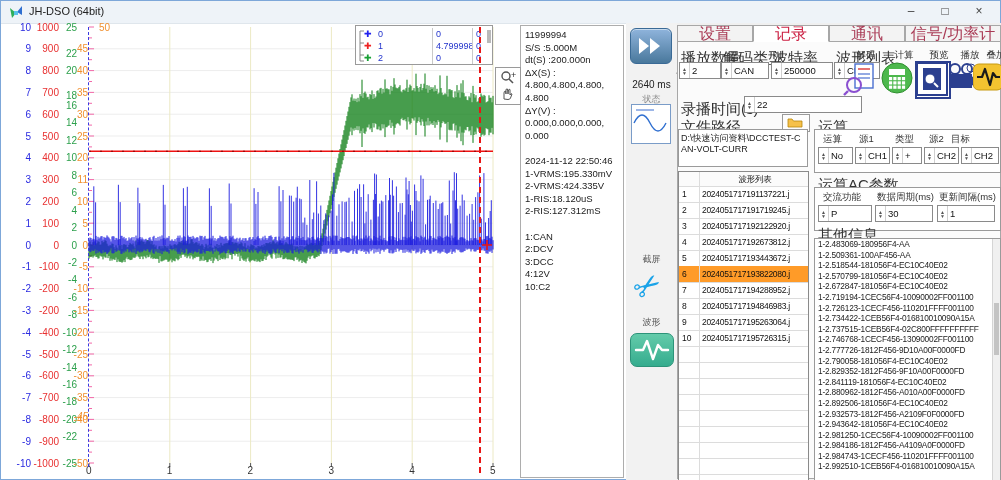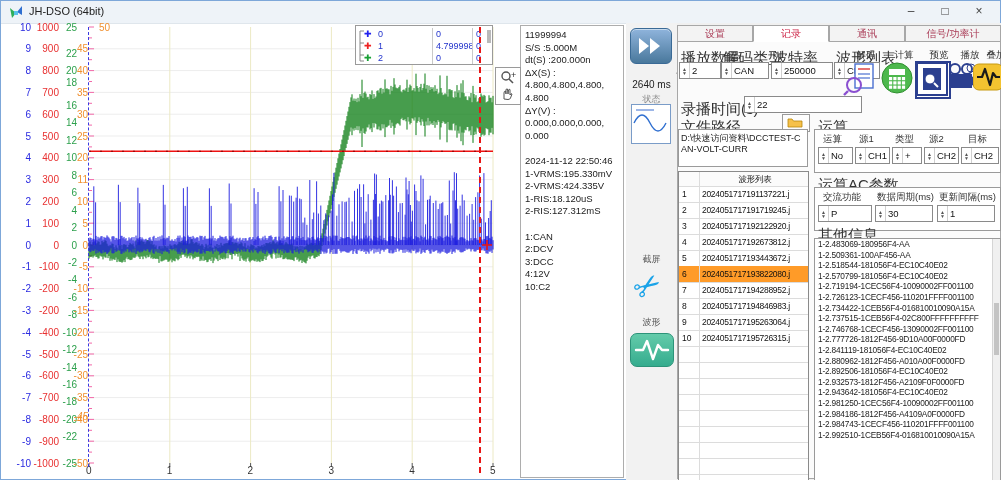--- a/index.html
+++ b/index.html
@@ -28,21 +28,21 @@
   
   #midbar{position:absolute;left:625px;top:22px;width:51px;height:458px;background:#f2f2f2;z-index:2;}
   .midlabel{position:absolute;width:51px;text-align:center;font-size:9px;color:#333;}
   #ffbtn{position:absolute;left:4px;top:5px;width:40px;height:34px;border-radius:6px;background:linear-gradient(#8fb4dc,#49789c);border:1px solid #3a6a96;box-shadow:inset 0 1px 0 #c6daee;}
   .tri{position:absolute;top:9px;width:0;height:0;border-top:8px solid transparent;border-bottom:8px solid transparent;border-left:10px solid #fff;}
   #statusthumb{position:absolute;left:5px;top:81px;width:38px;height:38px;background:#fff;border:1px solid #7a9cc8;}
   #scissors{position:absolute;left:8px;top:244px;font-size:32px;color:#1ba3e8;transform:rotate(-35deg);}
   #wavebtn{position:absolute;left:4px;top:310px;width:42px;height:32px;border-radius:7px;background:linear-gradient(#63cbaa,#35ac8e);border:1px solid #2c9379;}
   
   #rightpanel{position:absolute;left:676px;top:22px;width:325px;height:458px;background:#f0f0f0;z-index:2;}
-  .tab{position:absolute;top:2px;height:17px;box-sizing:border-box;border:1px solid #a7a7a7;background:#f3f3f3;font-size:10px;text-align:center;line-height:16px;color:#a93a55;}
+  .tab{position:absolute;top:2px;height:17px;box-sizing:border-box;border:1px solid #a7a7a7;background:#f3f3f3;font-size:16px;text-align:center;line-height:16px;color:#a93a55;}
   .tab.active{background:#fff;border-bottom:1px solid #fff;color:#cc2244;z-index:2;}
   #panelbody{position:absolute;left:0;top:18px;width:324px;height:438px;background:#fbfbfb;border:1px solid #a7a7a7;box-sizing:border-box;}
   .flabel{position:absolute;font-size:15px;color:#333;white-space:nowrap;}
   .spin{position:absolute;background:#fff;border:1px solid #8a8a8a;box-sizing:border-box;height:17px;display:flex;}
   .spin .ar{width:9px;border-right:1px solid #d0d0d0;display:flex;flex-direction:column;align-items:center;justify-content:center;font-size:5px;color:#555;line-height:4px;}
   .spin .v{flex:1;font-size:9.5px;color:#111;padding-left:2px;display:flex;align-items:center;overflow:hidden;}
   .groupbox{position:absolute;background:#fff;border:1px solid #9a9a9a;box-sizing:border-box;}
   .ghead{position:absolute;font-size:9.5px;color:#333;white-space:nowrap;}
   .iconlbl{position:absolute;font-size:9.5px;color:#333;text-align:center;margin-left:8px;}
   #pathbox{position:absolute;left:0;top:87px;width:130px;height:38px;background:#fff;border:1px solid #9a9a9a;box-sizing:border-box;font-size:9px;color:#222;padding:3px 2px;word-break:break-all;line-height:11px;}
@@ -147,21 +147,21 @@
       <span class="ylab" style="left: 18px; top: 325.7px; width: 40px; color: rgb(232, 48, 48);">-400</span>
       <span class="ylab" style="left: 18px; top: 347.5px; width: 40px; color: rgb(232, 48, 48);">-500</span>
       <span class="ylab" style="left: 18px; top: 369.3px; width: 40px; color: rgb(232, 48, 48);">-600</span>
       <span class="ylab" style="left: 18px; top: 391.1px; width: 40px; color: rgb(232, 48, 48);">-700</span>
       <span class="ylab" style="left: 18px; top: 412.9px; width: 40px; color: rgb(232, 48, 48);">-800</span>
       <span class="ylab" style="left: 18px; top: 434.7px; width: 40px; color: rgb(232, 48, 48);">-900</span>
       <span class="ylab" style="left: 18px; top: 456.5px; width: 40px; color: rgb(232, 48, 48);">-1000</span>
       <span class="ylab" style="left: 36px; top: 20.5px; width: 40px; color: rgb(44, 160, 76);">25</span>
       <span class="ylab" style="left: 36px; top: 46.66px; width: 40px; color: rgb(44, 160, 76);">22</span>
       <span class="ylab" style="left: 36px; top: 64.1px; width: 40px; color: rgb(44, 160, 76);">20</span>
-      <span class="ylab" style="left: 36px; top: 76px; width: 40px; color: rgb(44, 160, 76);">18</span>
+      <span class="ylab" style="left: 36px; top: 89px; width: 40px; color: rgb(44, 160, 76);">18</span>
       <span class="ylab" style="left: 36px; top: 98.98px; width: 40px; color: rgb(44, 160, 76);">16</span>
       <span class="ylab" style="left: 36px; top: 116.42px; width: 40px; color: rgb(44, 160, 76);">14</span>
       <span class="ylab" style="left: 36px; top: 133.86px; width: 40px; color: rgb(44, 160, 76);">12</span>
       <span class="ylab" style="left: 36px; top: 151.3px; width: 40px; color: rgb(44, 160, 76);">10</span>
       <span class="ylab" style="left: 36px; top: 168.74px; width: 40px; color: rgb(44, 160, 76);">8</span>
       <span class="ylab" style="left: 36px; top: 186.18px; width: 40px; color: rgb(44, 160, 76);">6</span>
       <span class="ylab" style="left: 36px; top: 203.62px; width: 40px; color: rgb(44, 160, 76);">4</span>
       <span class="ylab" style="left: 36px; top: 221.06px; width: 40px; color: rgb(44, 160, 76);">2</span>
       <span class="ylab" style="left: 36px; top: 238.5px; width: 40px; color: rgb(44, 160, 76);">0</span>
       <span class="ylab" style="left: 36px; top: 255.94px; width: 40px; color: rgb(44, 160, 76);">-2</span>
@@ -396,21 +396,21 @@
         </svg>
       </div>
       <div id="pathbox">D:\快速访问资料\DCCTEST-CAN-VOLT-CURR</div>
 
       <span class="flabel" style="left:140px;top:76px;">运算</span>
       <div class="groupbox" id="opbox" style="left:136px;top:87px;width:187px;height:44px;">
           <span class="ghead" style="left: 8px; top: 3px;">运算</span>
           <span class="ghead" style="left: 44px; top: 3px;">源1</span>
           <span class="ghead" style="left: 80px; top: 3px;">类型</span>
           <span class="ghead" style="left: 114px; top: 3px;">源2</span>
-          <span class="ghead" style="left: 153px; top: 3px;">目标</span>
+          <span class="ghead" style="left: 136px; top: 3px;">目标</span>
           <div class="spin" style="left: 3px; top: 17px; width: 35px;">
             <span class="ar">▲<br>▼</span>
             <span class="v">No</span>
           </div>
           <div class="spin" style="left: 40px; top: 17px; width: 35px;">
             <span class="ar">▲<br>▼</span>
             <span class="v">CH1</span>
           </div>
           <div class="spin" style="left: 77px; top: 17px; width: 30px;">
             <span class="ar">▲<br>▼</span>
@@ -519,26 +519,29 @@
           </div>
         </div>
 
       <span class="flabel" style="left:140px;top:184px;">其他信息</span>
       <div id="otherlist">
         <div id="otherrows">
             <div class="orow">1-2.483069-180956F4-AA</div>
             <div class="orow">1-2.509361-100AF456-AA</div>
             <div class="orow">1-2.518544-181056F4-EC10C40E02</div>
             <div class="orow">1-2.570799-181056F4-EC10C40E02</div>
+            <div class="orow">1-2.672847-181056F4-EC10C40E02</div>
             <div class="orow">1-2.719194-1CEC56F4-10090002FF001100</div>
             <div class="orow">1-2.726123-1CECF456-110201FFFF001100</div>
             <div class="orow">1-2.734422-1CEB56F4-016810010090A15A</div>
             <div class="orow">1-2.737515-1CEB56F4-02C800FFFFFFFFFF</div>
             <div class="orow">1-2.746768-1CECF456-13090002FF001100</div>
             <div class="orow">1-2.777726-1812F456-9D10A00F0000FD</div>
+            <div class="orow">1-2.790058-181056F4-EC10C40E02</div>
+            <div class="orow">1-2.829352-1812F456-9F10A00F0000FD</div>
             <div class="orow">1-2.841119-181056F4-EC10C40E02</div>
             <div class="orow">1-2.880962-1812F456-A010A00F0000FD</div>
             <div class="orow">1-2.892506-181056F4-EC10C40E02</div>
             <div class="orow">1-2.932573-1812F456-A2109F0F0000FD</div>
             <div class="orow">1-2.943642-181056F4-EC10C40E02</div>
             <div class="orow">1-2.981250-1CEC56F4-10090002FF001100</div>
             <div class="orow">1-2.984186-1812F456-A4109A0F0000FD</div>
             <div class="orow">1-2.984743-1CECF456-110201FFFF001100</div>
             <div class="orow">1-2.992510-1CEB56F4-016810010090A15A</div>
           </div>

